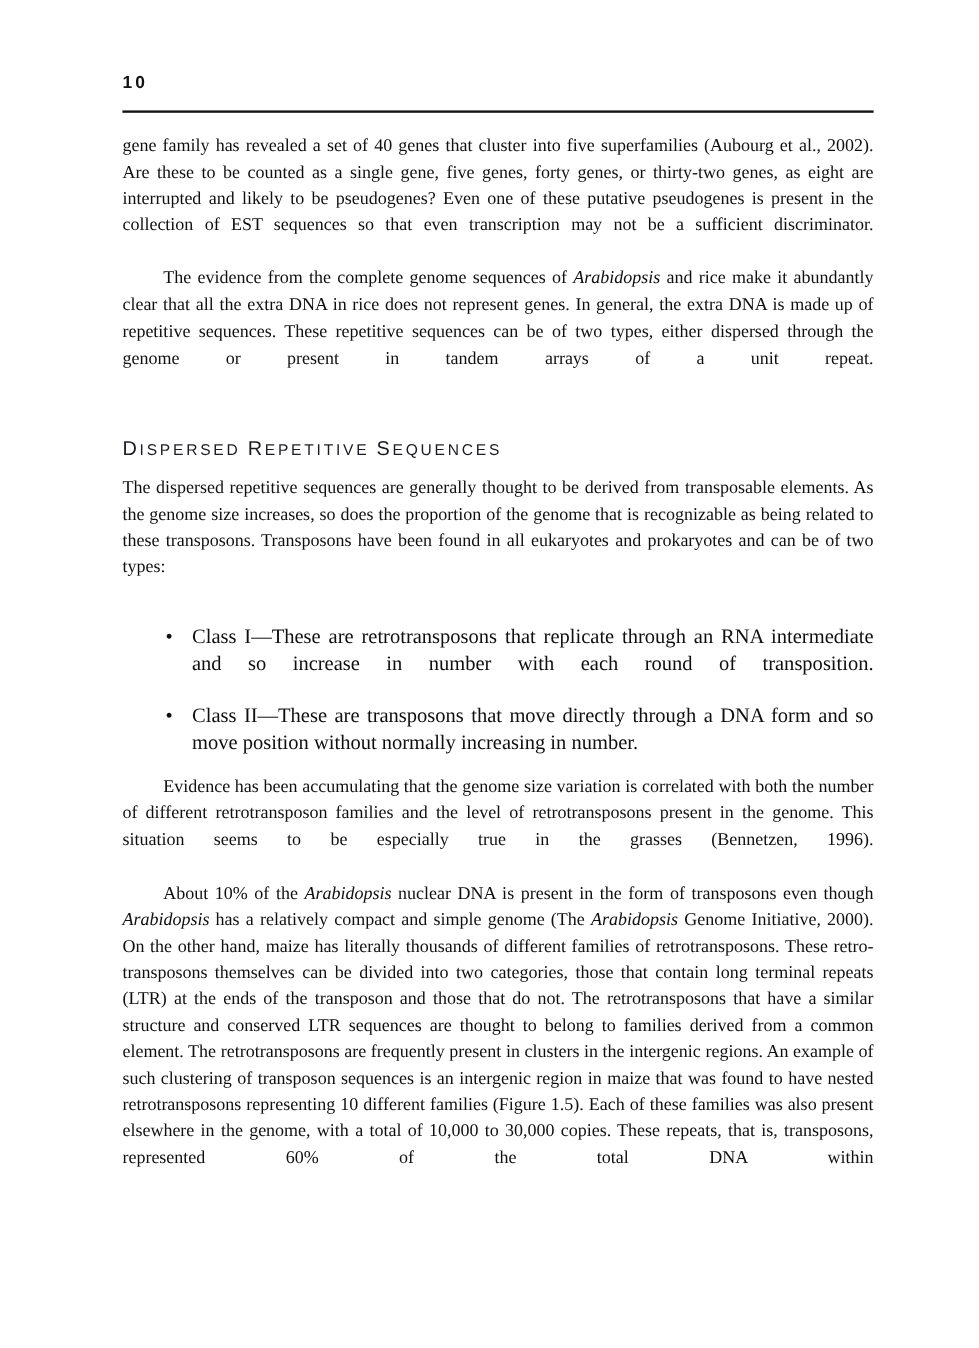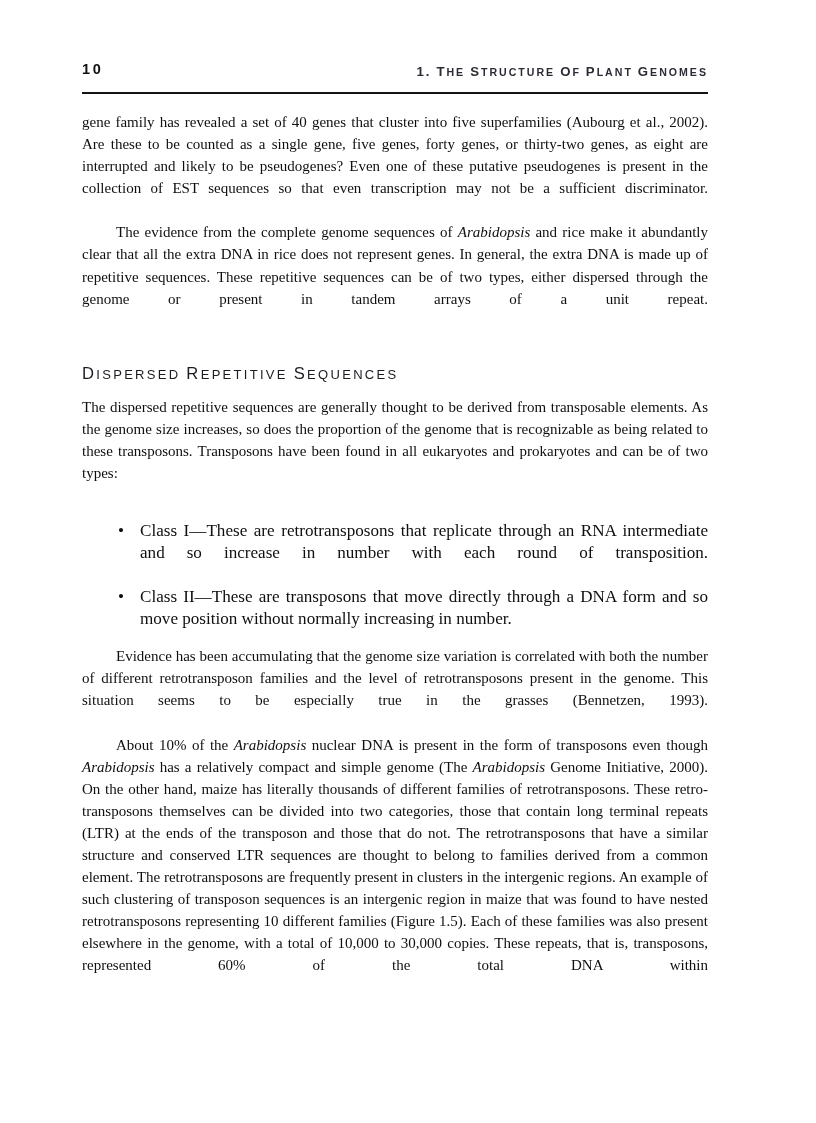--- a/index.html
+++ b/index.html
@@ -13,20 +13,21 @@
     overflow: hidden;
     font-family: "Liberation Serif", "DejaVu Serif", serif;
     color: #100f0f;
   }
   .page {
     position: relative;
     width: 744px;
     height: 1123px;
     background: #ffffff;
     box-sizing: border-box;
+    margin-left: 20px;
   }
   .content {
     position: absolute;
     left: 82px;
     top: 60px;
     width: 626px;
   }
 
   
   .runhead {
@@ -134,21 +135,20 @@
   .list-gap-after { height: 15px; }
 </style>
 </head>
 <body>
 
 <div class="page">
   <div class="content">
 
     <div class="runhead">
       <div class="folio">10</div>
-      <div class="runhead-title"><span class="cap">1.</span> <span class="cap">T</span>HE <span class="cap">S</span>TRUCTURE <span class="cap">O</span>F <span class="cap">P</span>LANT <span class="cap">G</span>ENOMES</div>
     </div>
     <div class="rule"></div>
 
     <div class="body-block">
 
       <p class="para">gene family has revealed a set of 40 genes that cluster into five super­fami­lies (Aubourg et al., 2002). Are these to be counted as a single gene, five genes, forty genes, or thirty-two genes, as eight are interrupted and likely to be pseudogenes? Even one of these putative pseudogenes is present in the collection of EST sequences so that even transcription may not be a sufficient discriminator.</p>
 
       <p class="para indent">The evidence from the complete genome sequences of <i>Arabidopsis</i> and rice make it abundantly clear that all the extra DNA in rice does not repre­sent genes. In general, the extra DNA is made up of repetitive sequences. These repetitive sequences can be of two types, either dispersed through the genome or present in tandem arrays of a unit repeat.</p>
 
       <div class="head-gap-before"></div>
@@ -157,19 +157,19 @@
 
       <p class="para">The dispersed repetitive sequences are generally thought to be derived from transposable elements. As the genome size increases, so does the proportion of the genome that is recognizable as being related to these transposons. Transposons have been found in all eukaryotes and prokaryotes and can be of two types:</p>
 
       <div class="list-gap-before"></div>
       <ul class="bullets">
         <li><span class="bullet-dot">•</span>Class I—These are retrotransposons that replicate through an RNA intermediate and so increase in number with each round of transposition.</li>
         <li class="no-stretch"><span class="bullet-dot">•</span>Class II—These are transposons that move directly through a DNA form and so move position without normally increasing in number.</li>
       </ul>
       <div class="list-gap-after"></div>
 
-      <p class="para indent">Evidence has been accumulating that the genome size variation is correlated with both the number of different retrotransposon families and the level of retrotransposons present in the genome. This situation seems to be especially true in the grasses (Bennetzen, 1993).</p>
+      <p class="para indent">Evidence has been accumulating that the genome size variation is correlated with both the number of different retrotransposon families and the level of retrotransposons present in the genome. This situation seems to be especially true in the grasses (Bennetzen, 1996).</p>
 
       <p class="para indent">About 10% of the <i>Arabidopsis</i> nuclear DNA is present in the form of trans­posons even though <i>Arabidopsis</i> has a relatively compact and simple genome (The <i>Arabidopsis</i> Genome Initiative, 2000). On the other hand, maize has literally thousands of different families of retrotransposons. These retro­transposons themselves can be divided into two categories, those that contain long terminal repeats (LTR) at the ends of the transposon and those that do not. The retrotransposons that have a similar structure and conserved LTR sequences are thought to belong to families derived from a common element. The retrotransposons are frequently present in clusters in the inter­genic regions. An example of such clustering of transposon sequences is an intergenic region in maize that was found to have nested retrotransposons representing 10 different families (Figure 1.5). Each of these families was also present elsewhere in the genome, with a total of 10,000 to 30,000 copies. These repeats, that is, transposons, represented 60% of the total DNA within</p>
 
     </div>
   </div>
 </div>
 
 </body></html>

